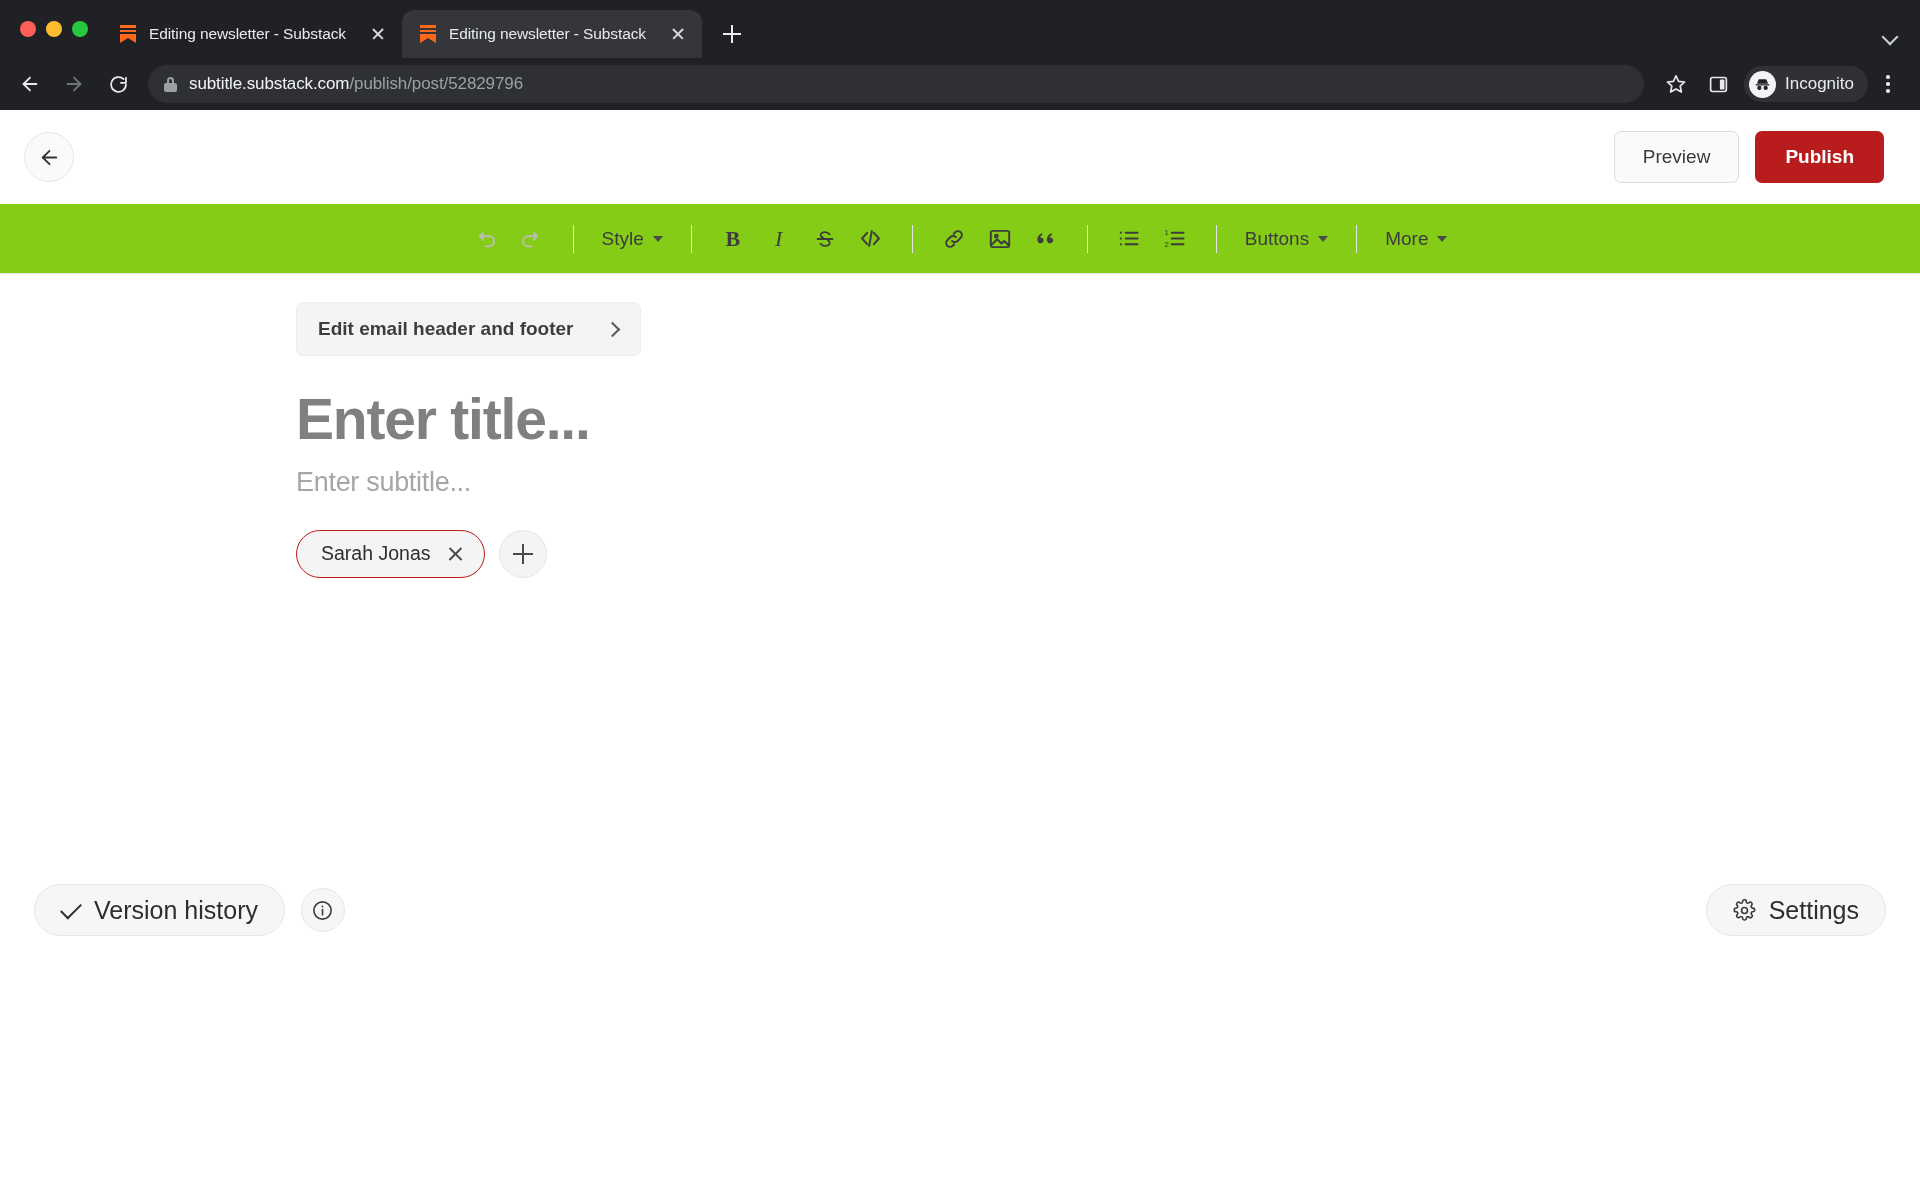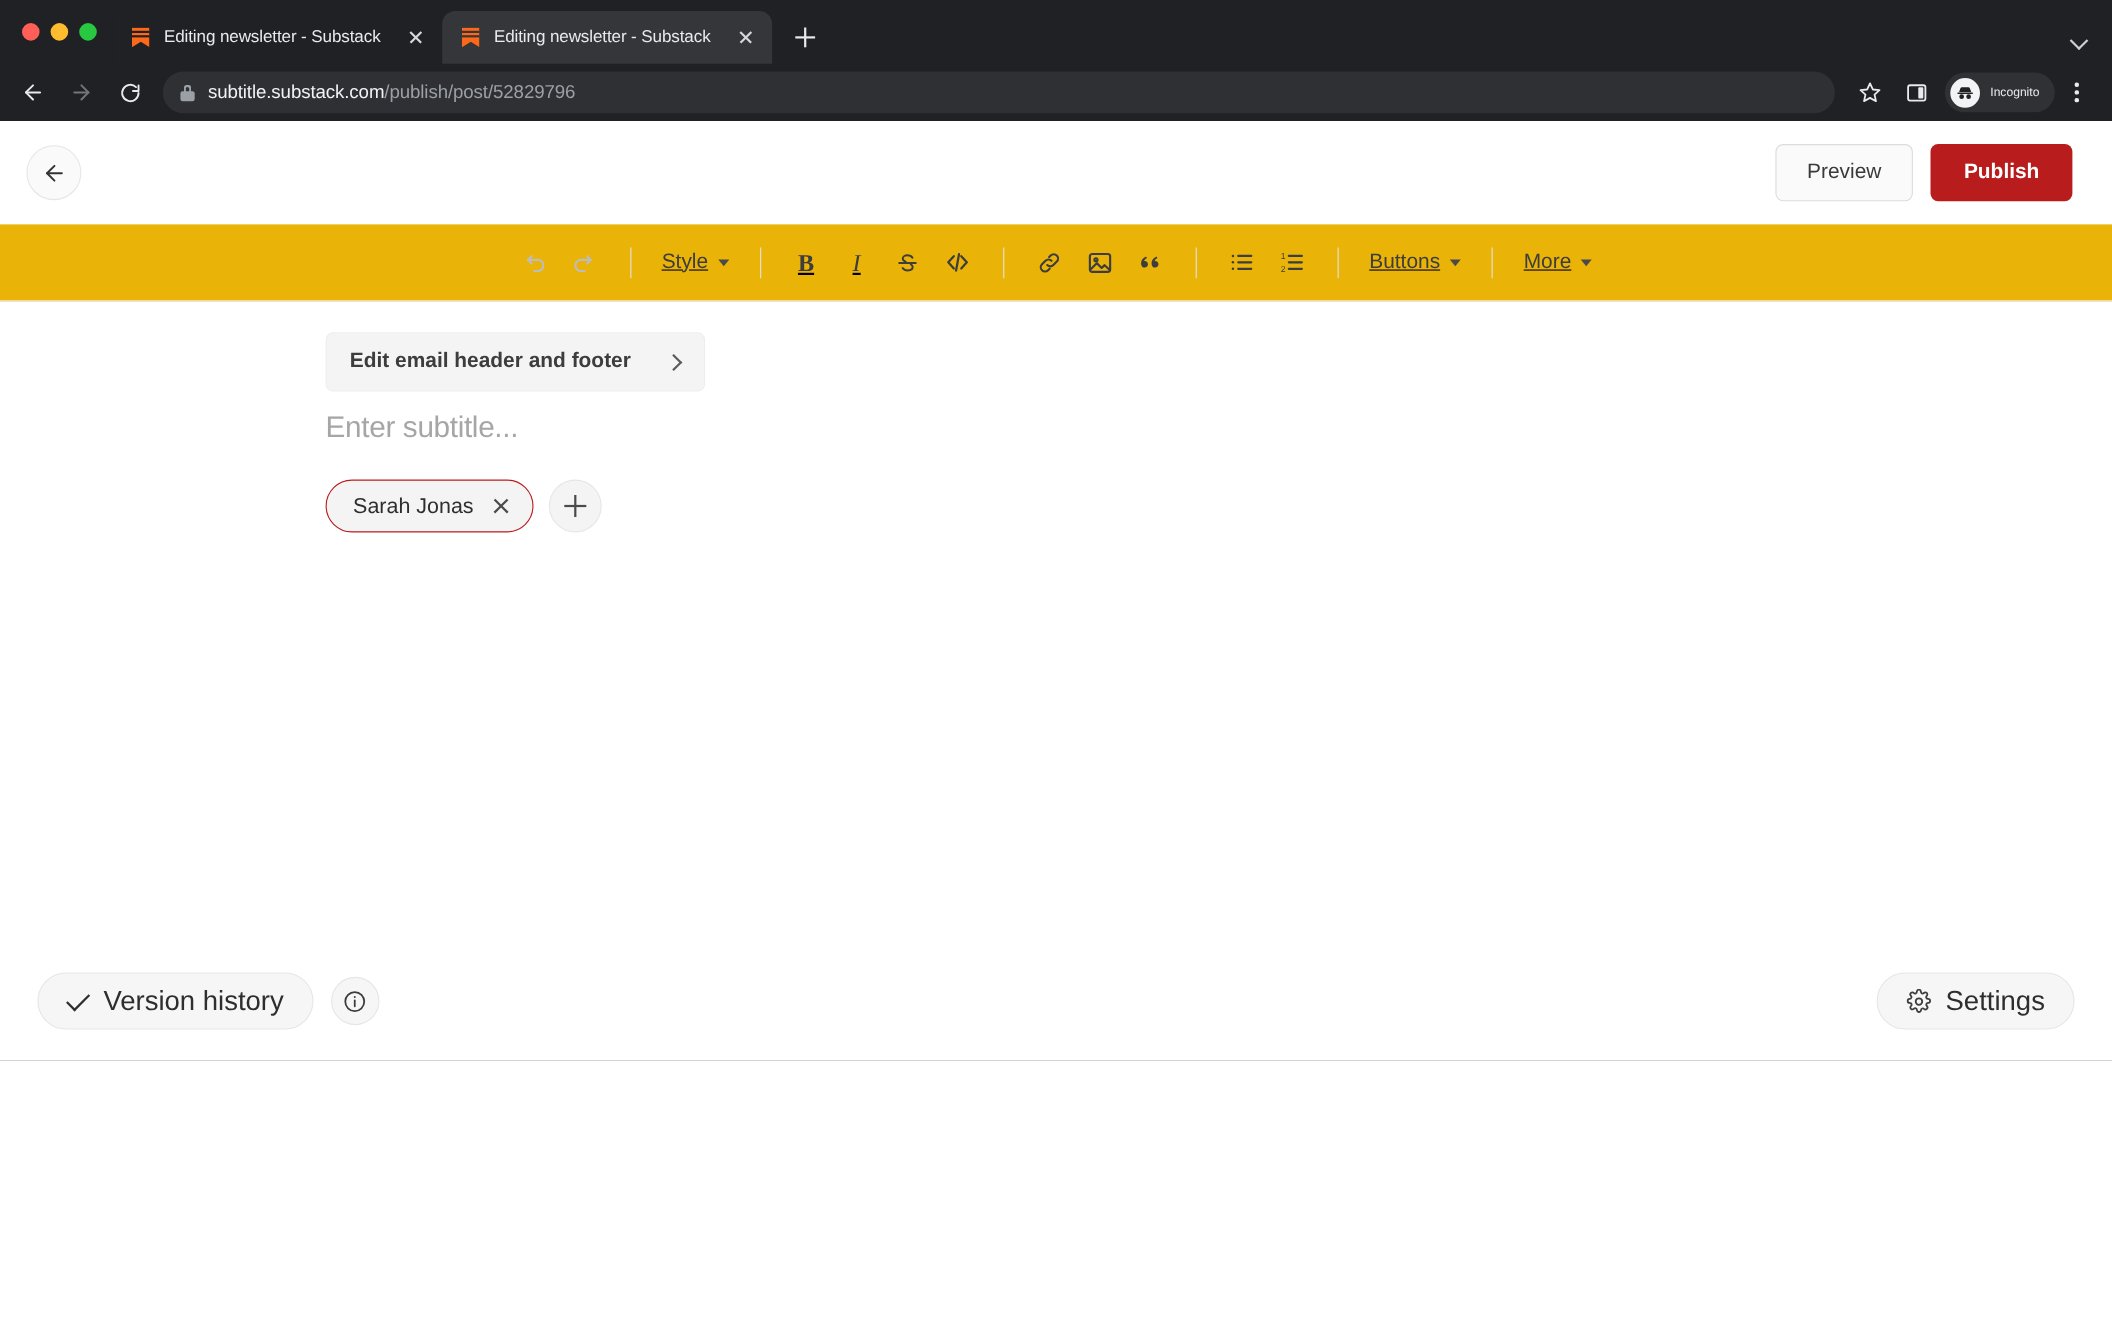--- a/index.html
+++ b/index.html
@@ -201,21 +201,21 @@
     background: #303134;
     margin-left: 4px;
   }
   .incog-av {
     width: 27px; height: 27px;
     border-radius: 50%;
     background: #f1f3f4;
     display: flex; align-items: center; justify-content: center;
     flex: 0 0 27px;
   }
-  .incog-label { color: #e8eaed; font-size: 11px; }
+  .incog-label { color: #e8eaed; font-size: 17px; }
 
   .kebab { width: 36px; height: 36px; display: flex; flex-direction: column;
            align-items: center; justify-content: center; gap: 3.5px; border-radius: 50%; }
   .kebab span { width: 3.5px; height: 3.5px; border-radius: 50%; background: #e8eaed; }
 
   
   .page {
     flex: 1 1 auto;
     background: #ffffff;
     display: flex;
@@ -265,22 +265,21 @@
   }
 
   .toolbar {
     height: 70px;
     flex: 0 0 70px;
     border-bottom: 1px solid #ebebeb;
     display: flex;
     align-items: center;
     justify-content: center;
     gap: 0;
-    background: #eab308;
-    text-decoration: underline;
+    background: #84cc16;
   }
   .tb-item {
     height: 46px;
     min-width: 46px;
     display: flex;
     align-items: center;
     justify-content: center;
     color: #3d3d3d;
     border-radius: 6px;
     padding: 0 8px;
@@ -681,20 +680,21 @@
 
     <div class="editor-scroll">
       <div class="editor">
         <div class="editor-inner">
 
           <div class="email-hf">
             <span class="email-hf-label">Edit email header and footer</span>
             <span class="chev-r"></span>
           </div>
 
+          <div class="title-ph">Enter title...</div>
           <div class="subtitle-ph">Enter subtitle...</div>
 
           <div class="authors-row">
             <div class="author-chip">
               <span class="author-name">Sarah Jonas</span>
               <span class="chip-x"></span>
             </div>
             <div class="author-add"></div>
           </div>
 

